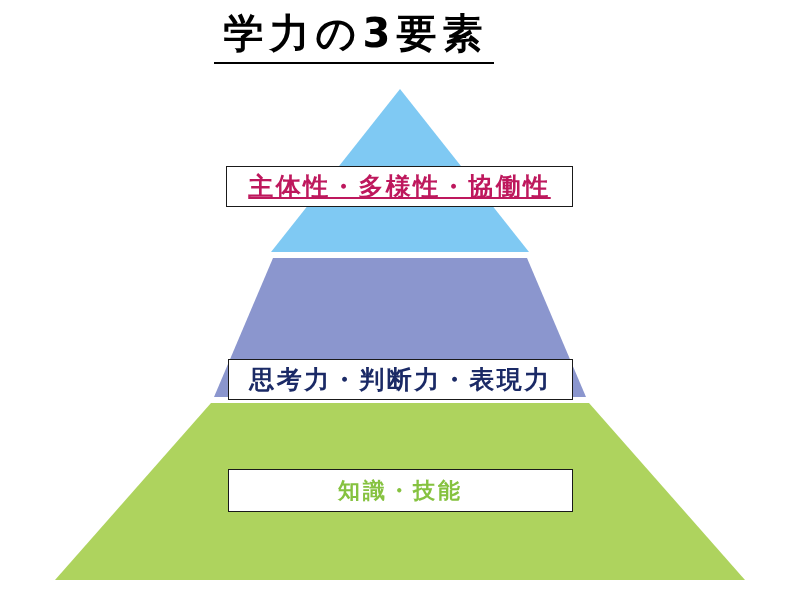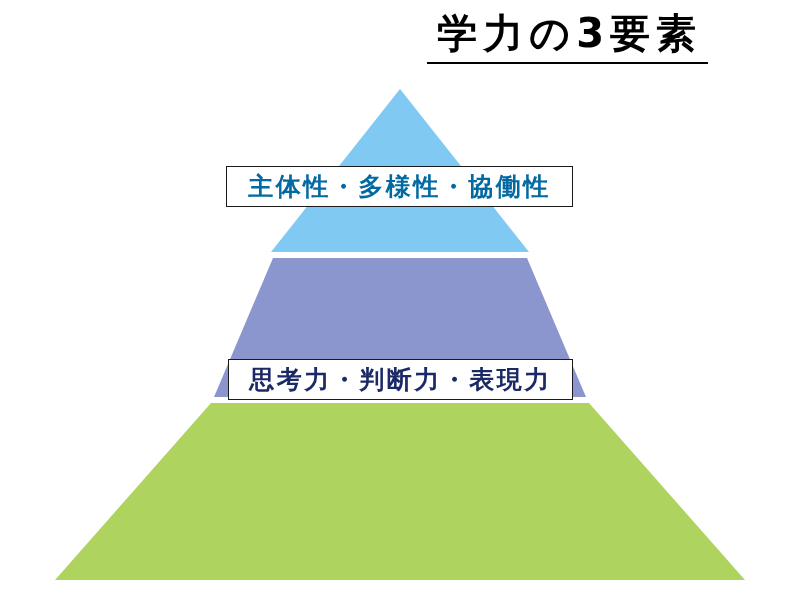--- a/index.html
+++ b/index.html
@@ -19,21 +19,21 @@
     height: 600px;
     background: #ffffff;
   }
 
   
   #title-block {
     position: absolute;
     left: 0;
     top: 8px;
     width: 708px;
-    text-align: right;
+    text-align: center;
   }
   #slide-title {
     display: inline-block;
     font-size: 40px;
     line-height: 50px;
     font-weight: bold;
     color: #000000;
     letter-spacing: 6px;
     padding: 0 6px 4px 10px;
     border-bottom: 2px solid #000000;
@@ -101,22 +101,25 @@
 
   <svg id="pyramid" viewBox="0 0 800 600" width="800" height="600">
 
     <polygon id="tier-bottom-shape" points="211,403 589,403 745,580 55,580" fill="#aed35e"></polygon>
 
     <polygon id="tier-middle-shape" points="273,258 527,258 586,397 214,397" fill="#8b96ce"></polygon>
 
     <polygon id="tier-top-shape" points="400,89 529,252 271,252" fill="#7fc9f3"></polygon>
   </svg>
 
-  <div class="label-box" id="box-top" style="color: #0369a1;">
+  <div class="label-box" id="box-top" style="color: #be185d; text-decoration: underline;">
     <span>主体性・多様性・協働性</span>
   </div>
 
   <div class="label-box" id="box-mid" style="color: rgb(27, 42, 102);">
     <span>思考力・判断力・表現力</span>
   </div>
 
+  <div class="label-box" id="box-bottom" style="color: rgb(134, 194, 64);">
+    <span>知識・技能</span>
+  </div>
 
 </div>
 
 </body></html>

